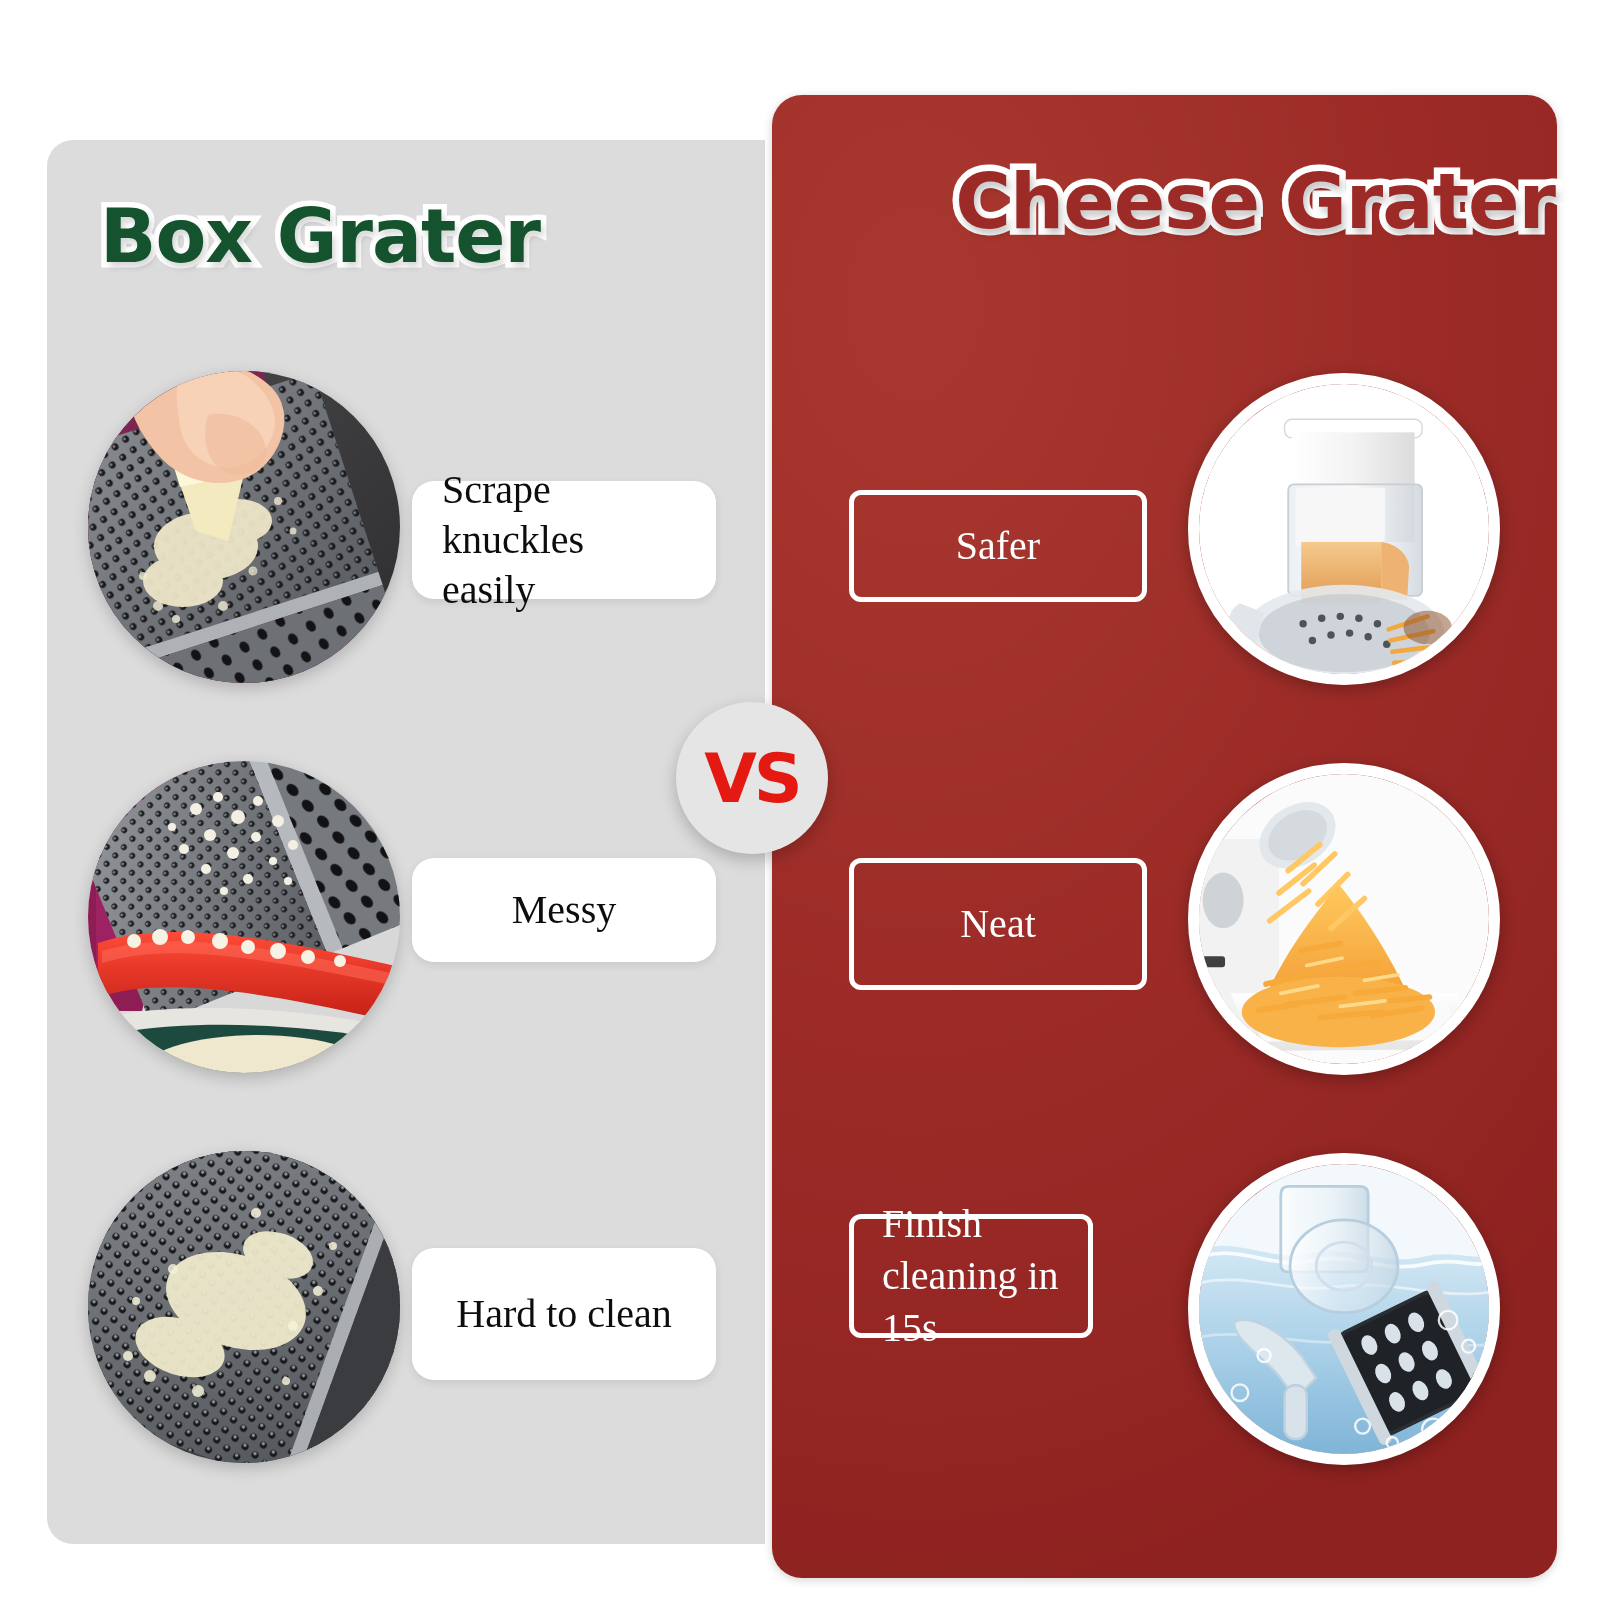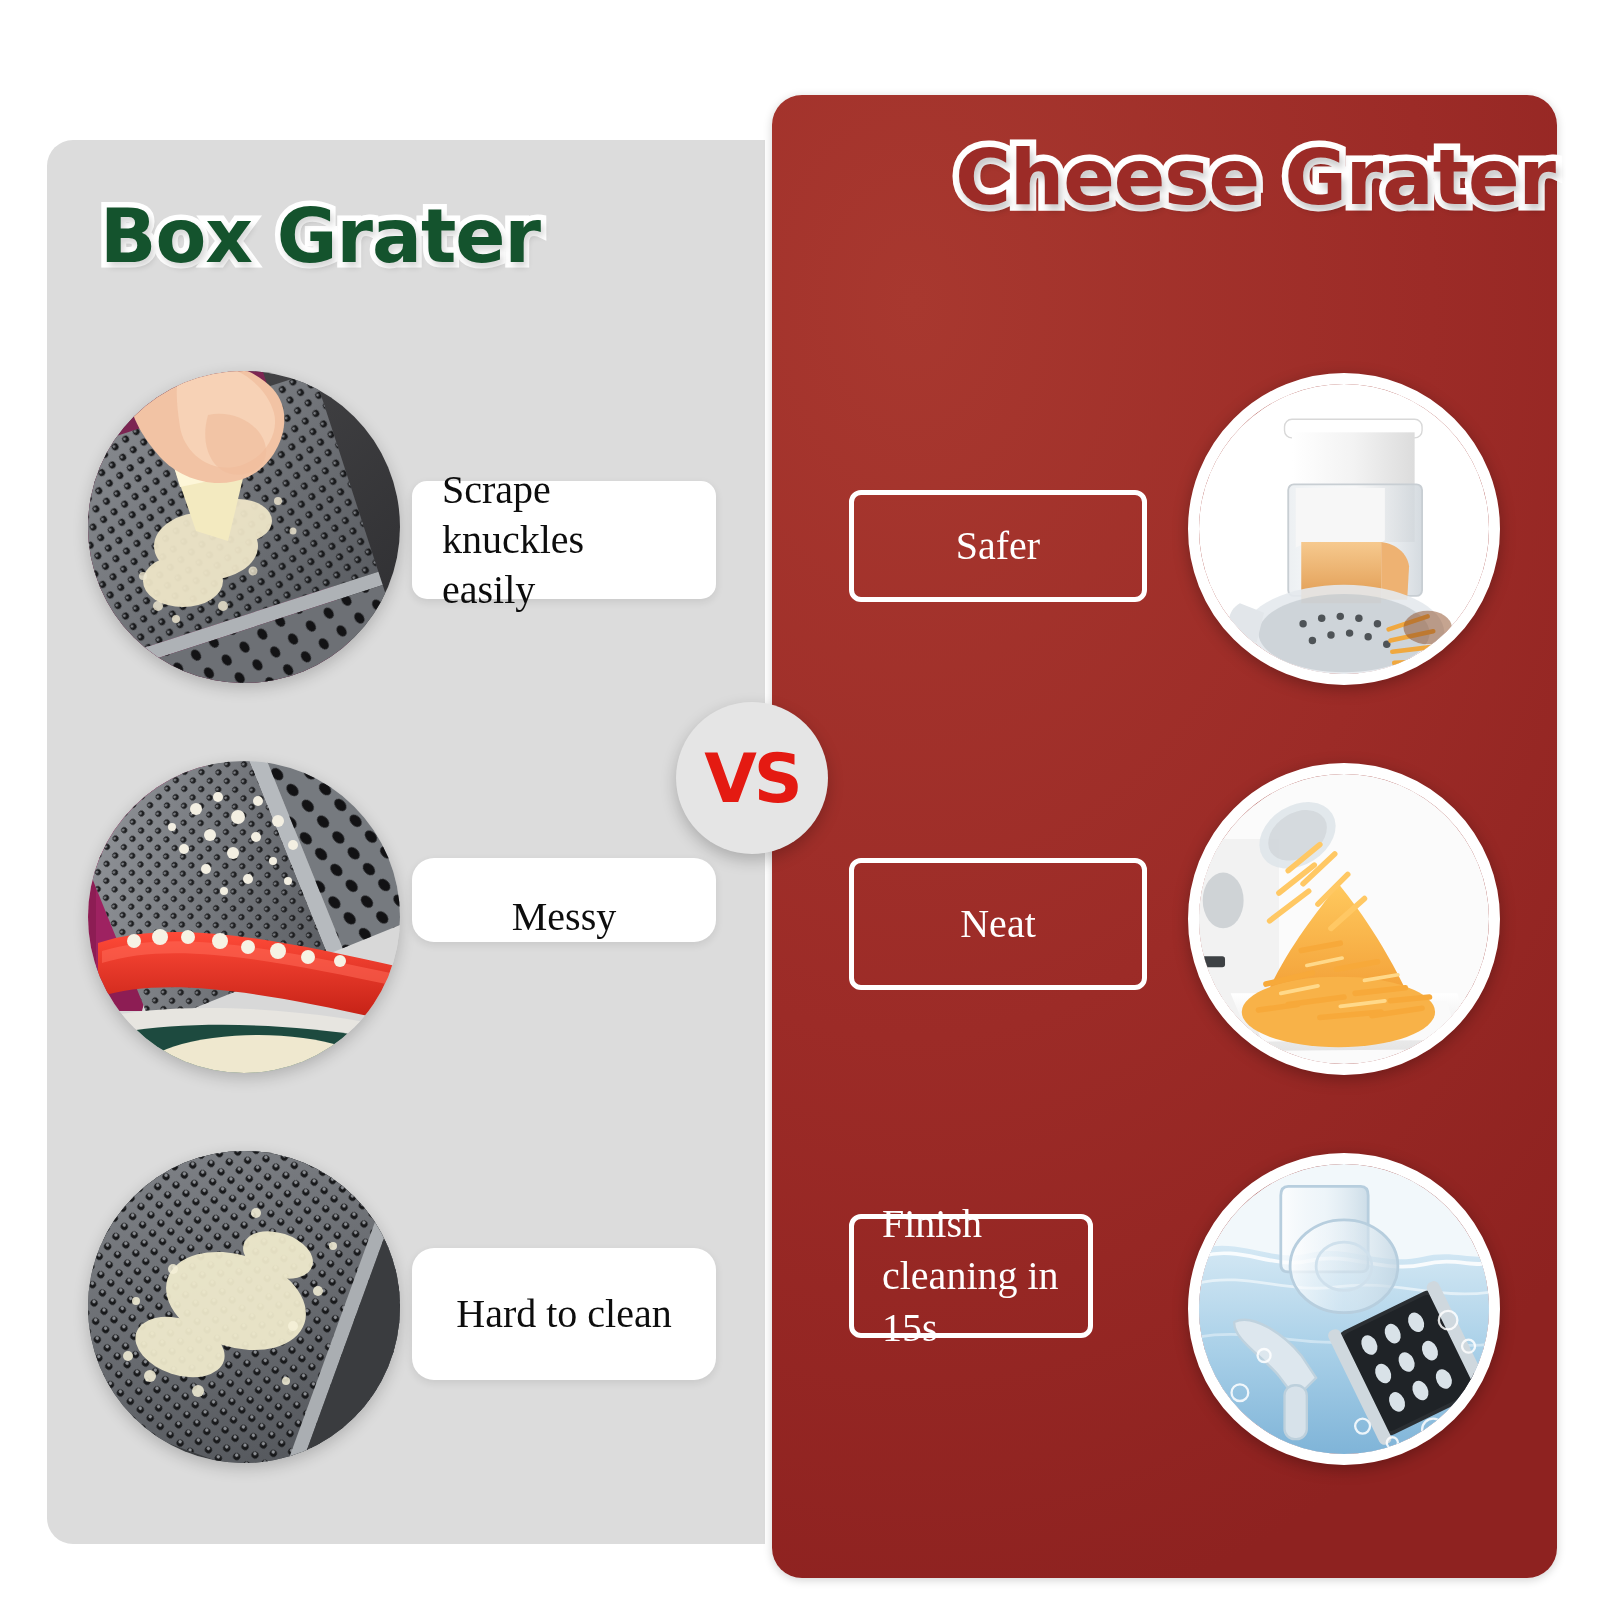--- a/index.html
+++ b/index.html
@@ -68,21 +68,21 @@
     font-weight: bold;
     font-size: 76px;
     line-height: 1.0;
     letter-spacing: -1px;
     color: #9c2b27;
     -webkit-text-stroke: 13px #ffffff;
     paint-order: stroke fill;
     text-shadow: 3px 6px 7px rgba(0,0,0,.22);
     white-space: nowrap;
   }
-  .title-right .line2 { margin-top: 0; }
+  .title-right .line2 { margin-top: 24px; }
 
   
   .photo {
     position: absolute;
     width: 312px;
     height: 312px;
     border-radius: 50%;
     overflow: hidden;
     box-shadow: 0 5px 16px rgba(0,0,0,.20);
   }
@@ -202,21 +202,21 @@
 
       <path d="M86 96 L162 78 L140 170 L108 160 Z" fill="#f3eac0"></path>
       <path d="M86 96 L162 78 L150 104 L92 116 Z" fill="#fdf6d8"></path>
 
       <path d="M44 10 C 70 -18, 150 -20, 185 18 C 210 46, 190 92, 160 106 C 128 120, 92 108, 72 86 C 54 66, 34 34, 44 10 Z" fill="#f2c3a4"></path>
       <path d="M96 -6 C 132 -16, 176 6, 186 42 C 192 66, 172 92, 146 96 C 118 100, 96 80, 92 56 C 88 30, 86 4, 96 -6 Z" fill="#f7d2b6"></path>
       <path d="M120 44 C 148 38, 176 56, 178 78 C 180 96, 160 108, 140 102 C 122 96, 112 72, 120 44 Z" fill="#f0bd9c" opacity=".65"></path>
     </svg>
   </div>
 
-  <div class="label-left" style="left:412px; top:481px; width:304px; height:118px;border-radius:15px;">
+  <div class="label-left" style="left:412px; top:481px; width:304px; height:118px;">
     <span>Scrape knuckles easily</span>
   </div>
 
   <div class="photo" style="left:88px; top:761px;">
     <svg viewBox="0 0 312 312" preserveAspectRatio="xMidYMid slice" aria-hidden="true">
       <defs>
         <linearGradient id="steel2" x1="0" y1="0" x2="1" y2="1">
           <stop offset="0" stop-color="#9a9da2"></stop>
             <stop offset="1" stop-color="#5d6065"></stop>
         </linearGradient>
@@ -275,21 +275,21 @@
         <circle cx="220" cy="196" r="7"></circle>
           <circle cx="252" cy="200" r="6"></circle>
       </g>
 
       <path d="M-10 262 C 70 238, 210 244, 322 270 L322 312 L-10 312 Z" fill="#e7e5e0"></path>
       <path d="M10 276 C 90 256, 230 262, 322 284 L322 312 L10 312 Z" fill="#1d4a3f"></path>
       <ellipse cx="170" cy="312" rx="118" ry="38" fill="#efe8cf"></ellipse>
     </svg>
   </div>
 
-  <div class="label-left center" style="left:412px; top:858px; width:304px; height:84px;align-items:flex-end;">
+  <div class="label-left center" style="left:412px; top:858px; width:304px; height:104px;">
     <span>Messy</span>
   </div>
 
   <div class="photo" style="left:88px; top:1151px;">
     <svg viewBox="0 0 312 312" preserveAspectRatio="xMidYMid slice" aria-hidden="true">
       <defs>
         <linearGradient id="steel3" x1="0" y1="0" x2="1" y2="1">
           <stop offset="0" stop-color="#8b8e93"></stop>
             <stop offset="1" stop-color="#4e5156"></stop>
         </linearGradient>

